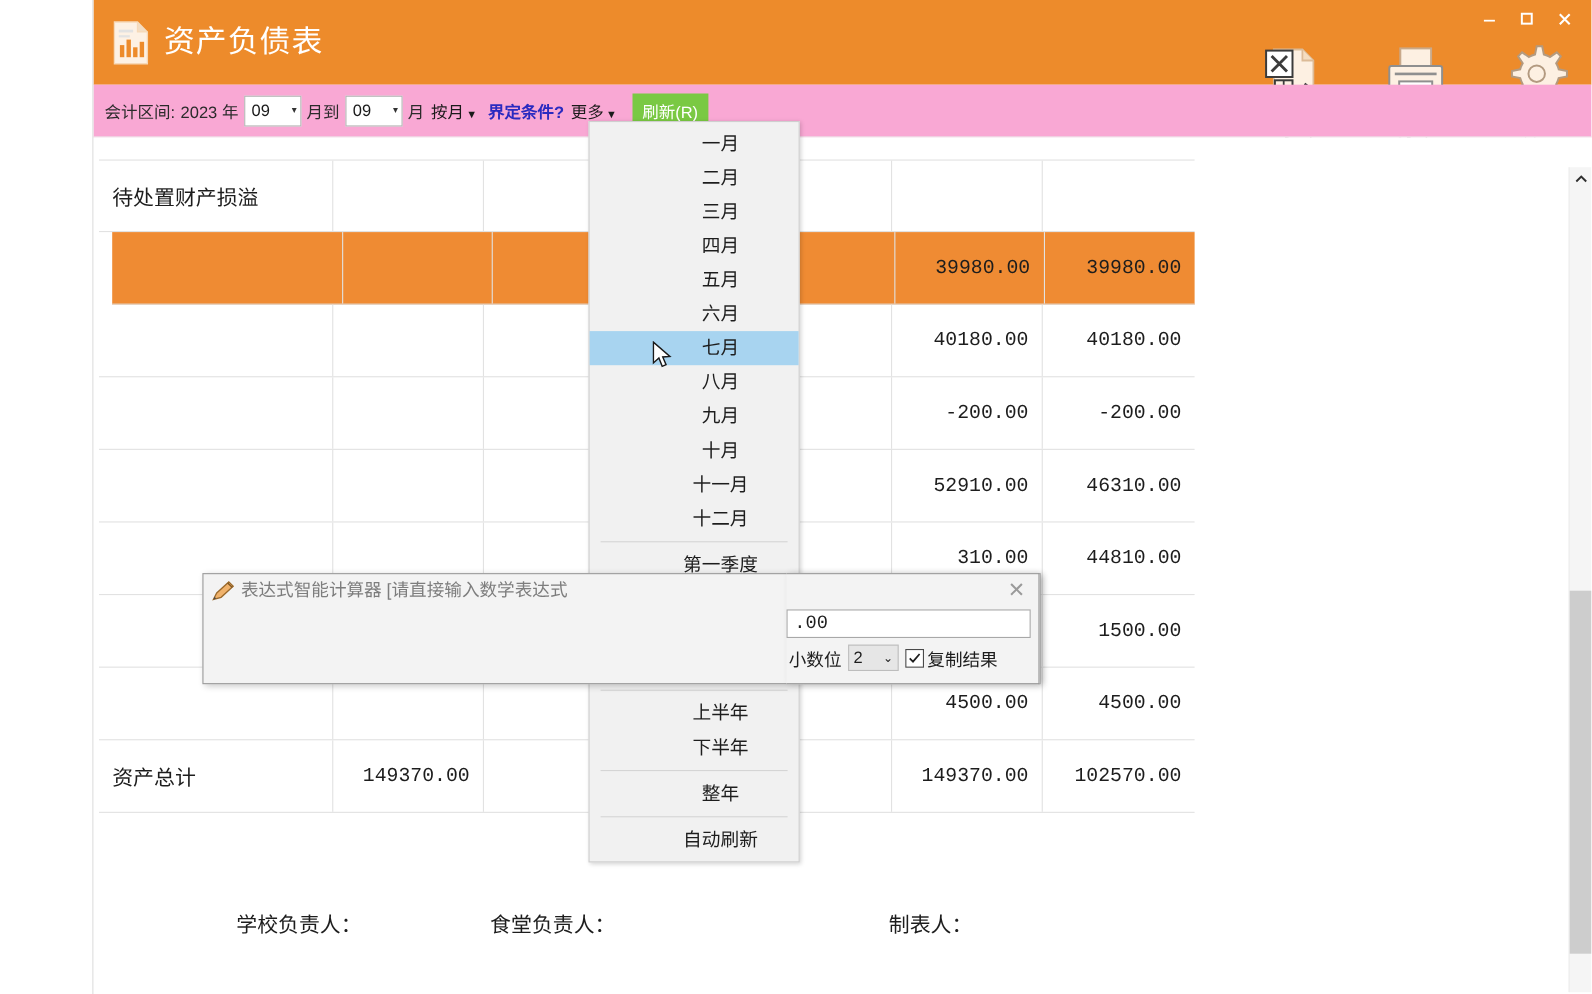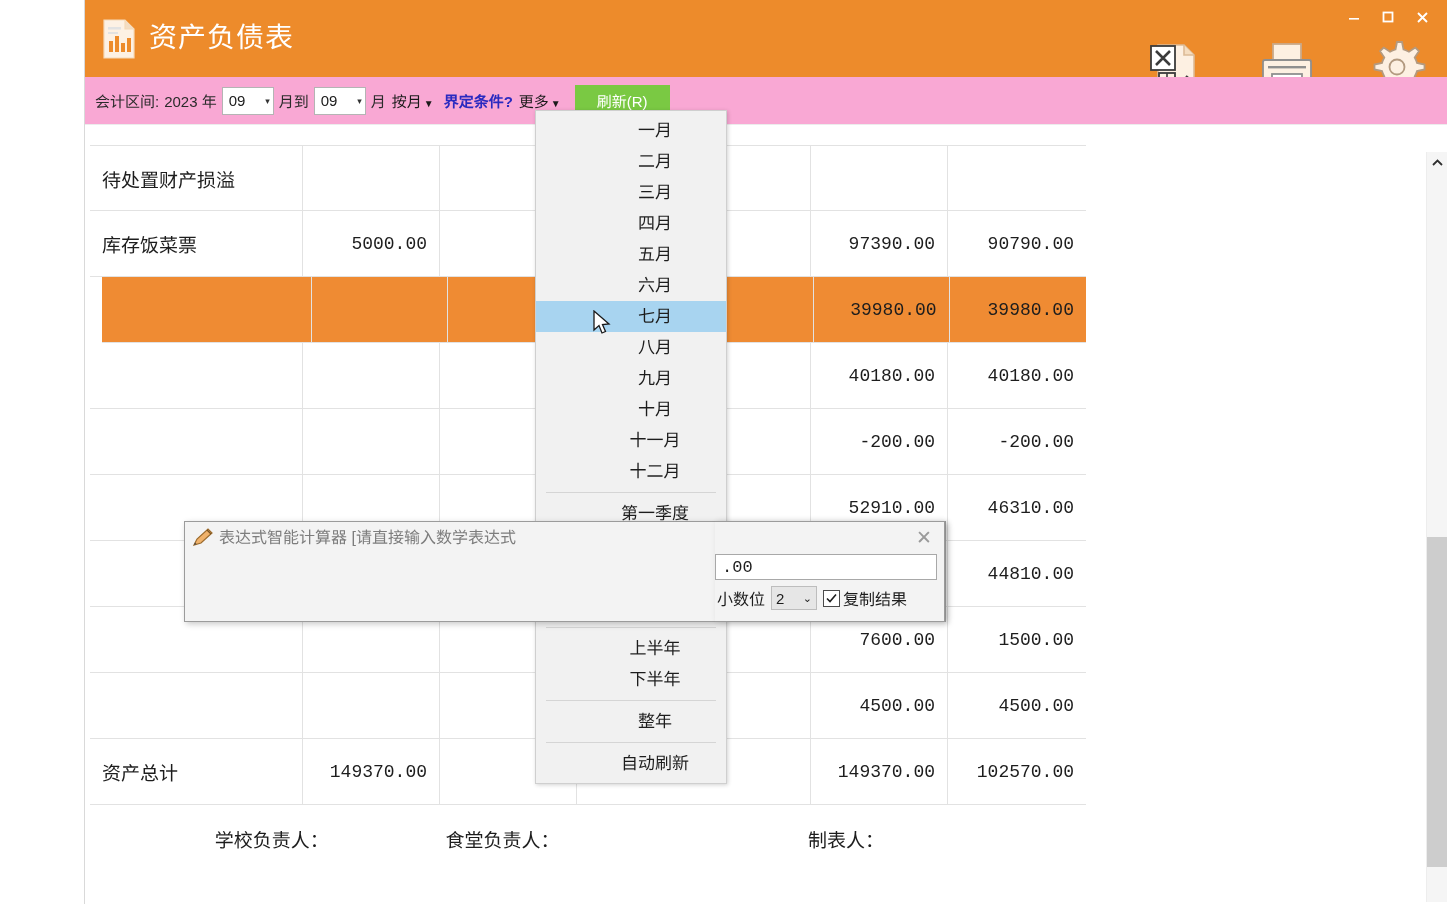--- a/index.html
+++ b/index.html
@@ -63,21 +63,21 @@
   .combo .cv { line-height: 26px; }
   .combo .ca { font-size: 9px; color: #333; }
   .linkish { font-size: 15px; color: #1a1a1a; margin-left: 6px; cursor: pointer; white-space: nowrap; }
   .linkish .cap { font-size: 10px; margin-left: 2px; }
   .bluelink {
     font-size: 15px; color: #2a2ac0; font-weight: bold; margin-left: 10px;
     cursor: pointer; white-space: nowrap;
   }
   .refresh-btn {
     margin-left: 14px; background: #7ac943; color: #ffffff;
-    font-size: 15px; padding: 5px 22px; cursor: pointer; white-space: nowrap;
+    font-size: 15px; padding: 5px 9px; cursor: pointer; white-space: nowrap;
   }
 
   
   .sheet { position: absolute; left: 0px; top: 125px; width: 1362px; height: 779px; background: #ffffff; overflow: hidden; }
   .grid { position: absolute; left: 5px; top: 20px; width: 996px; }
   .grow { display: flex; height: 66px; border-bottom: 1px solid #e2e2e2; box-sizing: border-box; }
   .grow.first { border-top: 1px solid #e2e2e2; }
   .grow.selected { background: #ef8b33; margin-left: 12px; }
   .gcell { box-sizing: border-box; display: flex; align-items: center; padding: 0 12px; font-size: 19px; color: #1d1d1d; overflow: hidden; white-space: nowrap; }
   .c-name  { width: 213px; border-right: 1px solid #e2e2e2; }
@@ -268,28 +268,20 @@
     <div class="sheet">
       <div class="grid" id="grid">
           <div class="grow first">
             <div class="gcell c-name">待处置财产损溢</div>
             <div class="gcell c-val"></div>
             <div class="gcell c-val2"></div>
             <div class="gcell c-name2"></div>
             <div class="gcell c-v3"></div>
             <div class="gcell c-v4"></div>
           </div>
-          <div class="grow">
-            <div class="gcell c-name">库存饭菜票</div>
-            <div class="gcell c-val">5000.00</div>
-            <div class="gcell c-val2"></div>
-            <div class="gcell c-name2">资产类</div>
-            <div class="gcell c-v3">97390.00</div>
-            <div class="gcell c-v4">90790.00</div>
-          </div>
           <div class="grow selected">
             <div class="gcell c-name"></div>
             <div class="gcell c-val"></div>
             <div class="gcell c-val2"></div>
             <div class="gcell c-name2">余</div>
             <div class="gcell c-v3">39980.00</div>
             <div class="gcell c-v4">39980.00</div>
           </div>
           <div class="grow">
             <div class="gcell c-name"></div>

